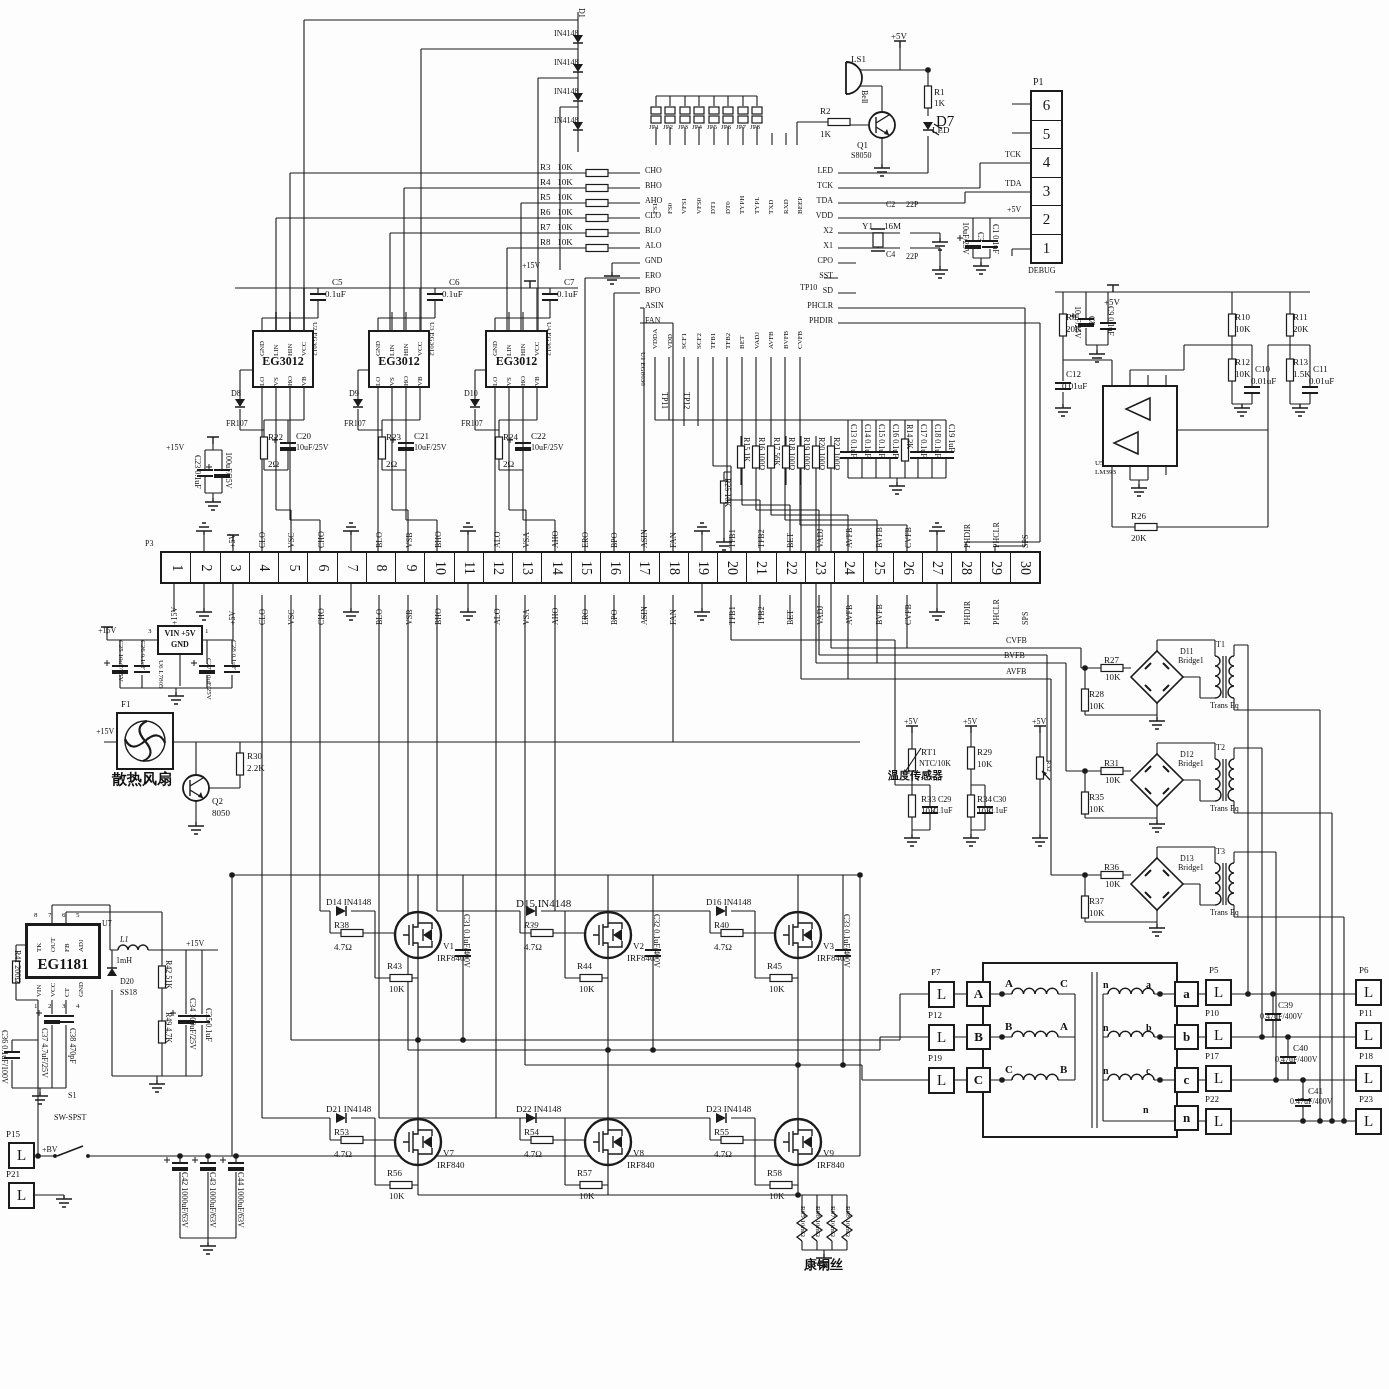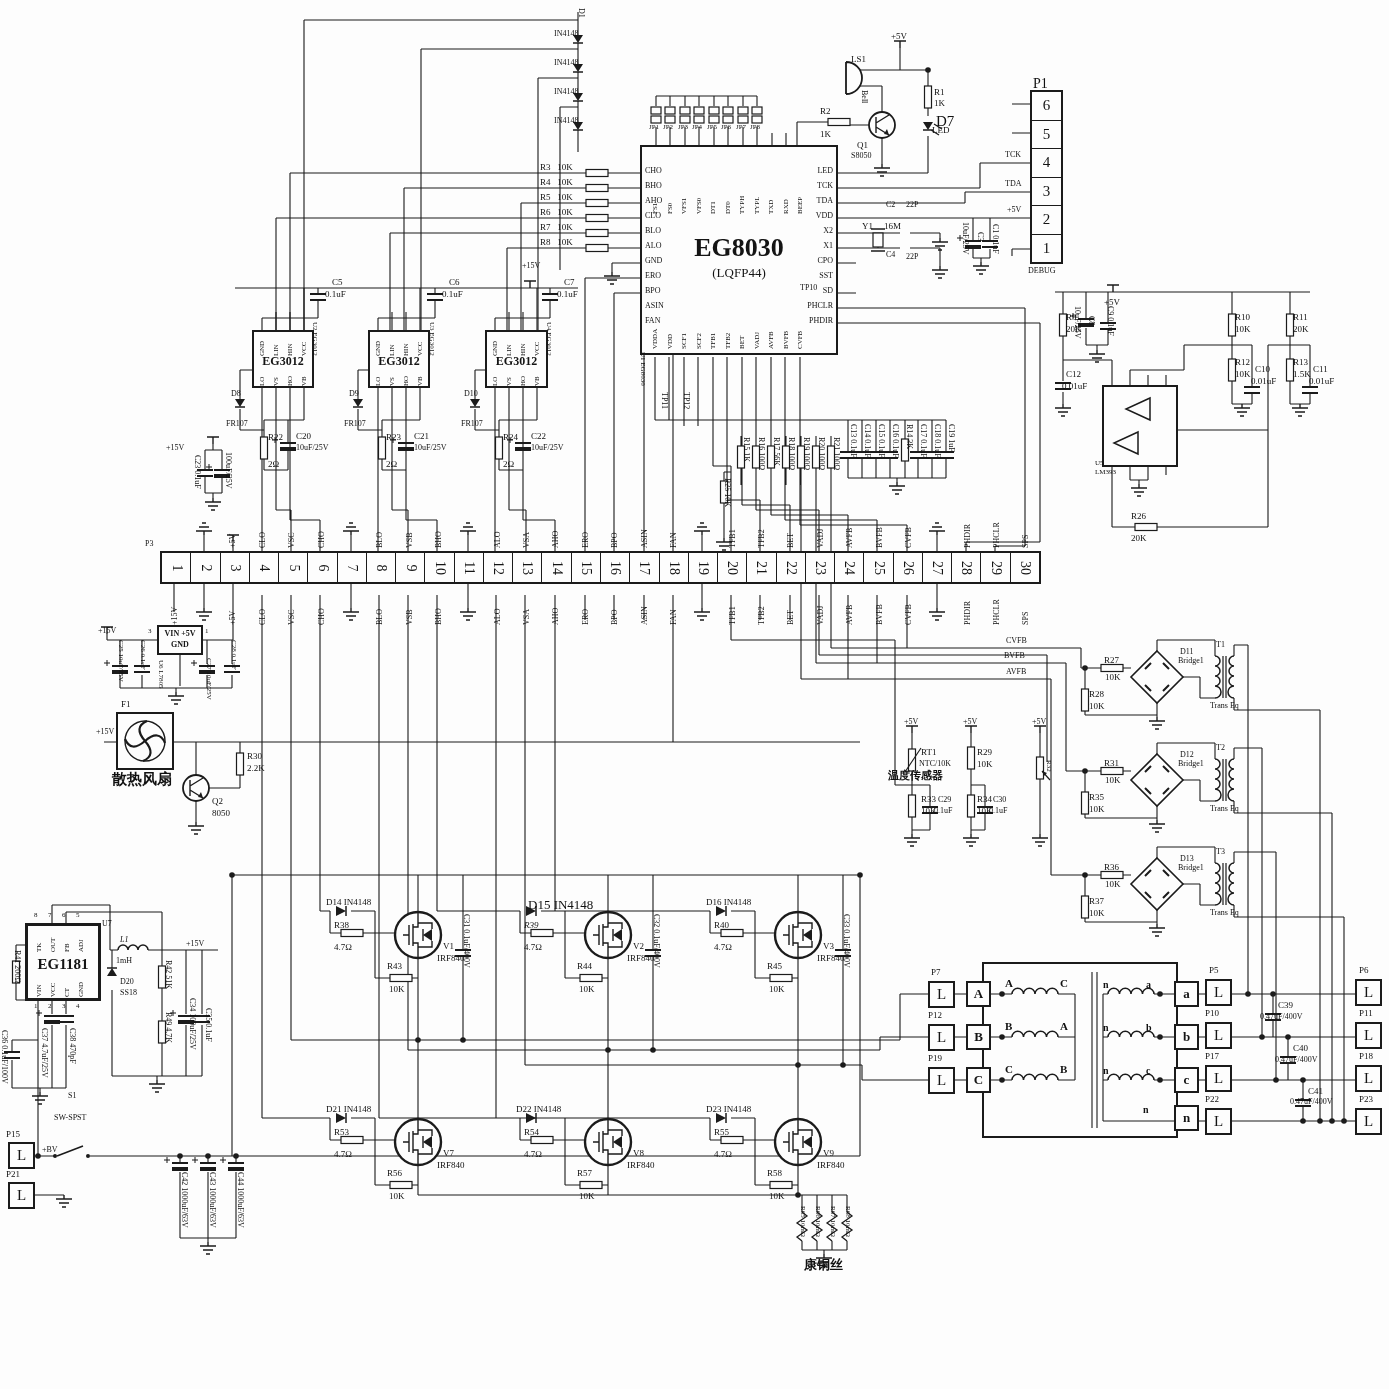--- a/index.html
+++ b/index.html
@@ -364,34 +364,30 @@
         <use href="#dot" transform="translate(232,875)"></use>
         <use href="#dot" transform="translate(860,875)"></use>
       </g>
 <g>
   <polygon points="1150,398 1150,420 1126,409" fill="#fdfdfd" stroke="#1b1b1b" stroke-width="1.5"></polygon>
   <polygon points="1138,432 1138,454 1114,443" fill="#fdfdfd" stroke="#1b1b1b" stroke-width="1.5"></polygon>
   <path class="w" d="M905,772 L921,748"></path>
 </g>
 </svg>
 
-<div class="box" style="left:640px;top:145px;width:198px;height:210px">
-  <div class="chipname" style="top:86px;font-size:26px">EG8030</div>
-  <div class="chipname" style="top:118px;font-size:13px;font-weight:normal">(LQFP44)</div>
-</div>
 <div class="box" style="left:252px;top:330px;width:62px;height:58px">
   <div class="chipname" style="top:22px;font-size:12px">EG3012</div>
     </div>
 <div class="box" style="left:368px;top:330px;width:62px;height:58px">
   <div class="chipname" style="top:22px;font-size:12px">EG3012</div>
     </div>
 <div class="box" style="left:485px;top:330px;width:63px;height:58px">
   <div class="chipname" style="top:22px;font-size:12px">EG3012</div>
     </div>
-<div class="box" style="left:25px;top:923px;width:76px;height:78px;border-width:3px">
+<div class="box" style="left:25px;top:923px;width:76px;height:56px;border-width:3px">
   <div class="chipname" style="top:30px;font-size:15px">EG1181</div>
     </div>
 <div class="box" style="left:157px;top:625px;width:46px;height:30px">
   <div class="chipname" style="top:2px;font-size:8px;font-weight:bold">VIN  +5V</div>
   <div class="chipname" style="top:13px;font-size:8px;font-weight:bold">GND</div>
     </div>
 <div class="box" style="left:1102px;top:385px;width:76px;height:82px;background:transparent"></div>
 <div class="box" style="left:116px;top:712px;width:58px;height:58px;background:transparent"></div>
 <div class="box" style="left:982px;top:962px;width:196px;height:176px;background:transparent;border-width:2.5px"></div>
 
@@ -523,21 +519,21 @@
       <span class="lab" style="left: 868px; top: 90px; font-size: 8px; transform-origin: 0px 0px; transform: rotate(90deg);">Bell</span>
       <span class="lab" style="left: 820px; top: 107px; font-size: 9px;">R2</span>
       <span class="lab" style="left: 820px; top: 130px; font-size: 9px;">1K</span>
       <span class="lab" style="left: 857px; top: 141px; font-size: 9px;">Q1</span>
       <span class="lab" style="left: 851px; top: 152px; font-size: 8px; text-align: right;">S8050</span>
       <span class="lab" style="left: 934px; top: 88px; font-size: 9px;">R1</span>
       <span class="lab" style="left: 934px; top: 99px; font-size: 9px;">1K</span>
       <span class="lab" style="left: 936px; top: 114px; font-size: 15px;">D7</span>
       <span class="lab" style="left: 932px; top: 126px; font-size: 9px;">LED</span>
       <span class="lab" style="left: 891px; top: 32px; font-size: 9px;">+5V</span>
-      <span class="lab" style="left: 1033px; top: 77px; font-size: 14px;">P1</span>
+      <span class="lab" style="left: 1033px; top: 77px; font-size: 10px;">P1</span>
       <span class="lab" style="left: 1028px; top: 267px; font-size: 8px;">DEBUG</span>
       <span class="lab" style="left: 1005px; top: 151px; font-size: 8px;">TCK</span>
       <span class="lab" style="left: 1005px; top: 180px; font-size: 8px;">TDA</span>
       <span class="lab" style="left: 1007px; top: 206px; font-size: 8px;">+5V</span>
       <span class="lab" style="left: 862px; top: 222px; font-size: 9px;">Y1</span>
       <span class="lab" style="left: 884px; top: 222px; font-size: 9px;">16M</span>
       <span class="lab" style="left: 886px; top: 201px; font-size: 8px;">C2</span>
       <span class="lab" style="left: 906px; top: 201px; font-size: 8px;">22P</span>
       <span class="lab" style="left: 886px; top: 251px; font-size: 8px;">C4</span>
       <span class="lab" style="left: 906px; top: 253px; font-size: 8px;">22P</span>
@@ -651,21 +647,21 @@
       <span class="lab" style="left: 42px; top: 1146px; font-size: 8px;">+BV</span>
       <span class="lab" style="left: 6px; top: 1170px; font-size: 9px;">P21</span>
       <span class="lab" style="left: 326px; top: 898px; font-size: 9px;">D14 IN4148</span>
       <span class="lab" style="left: 334px; top: 921px; font-size: 9px;">R38</span>
       <span class="lab" style="left: 334px; top: 943px; font-size: 9px;">4.7Ω</span>
       <span class="lab" style="left: 387px; top: 962px; font-size: 9px;">R43</span>
       <span class="lab" style="left: 389px; top: 985px; font-size: 9px;">10K</span>
       <span class="lab" style="left: 443px; top: 942px; font-size: 9px;">V1</span>
       <span class="lab" style="left: 437px; top: 954px; font-size: 9px;">IRF840</span>
       <span class="lab" style="left: 470px; top: 914px; font-size: 8px; transform-origin: 0px 0px; transform: rotate(90deg);">C31 0.1uF/400V</span>
-      <span class="lab" style="left: 516px; top: 898px; font-size: 13px; margin-left: 12px;">D15 IN4148</span>
+      <span class="lab" style="left: 516px; top: 898px; font-size: 11px;">D15 IN4148</span>
       <span class="lab" style="left: 524px; top: 921px; font-size: 9px; font-style: italic;">R39</span>
       <span class="lab" style="left: 524px; top: 943px; font-size: 9px;">4.7Ω</span>
       <span class="lab" style="left: 577px; top: 962px; font-size: 9px;">R44</span>
       <span class="lab" style="left: 579px; top: 985px; font-size: 9px;">10K</span>
       <span class="lab" style="left: 633px; top: 942px; font-size: 9px;">V2</span>
       <span class="lab" style="left: 627px; top: 954px; font-size: 9px;">IRF840</span>
       <span class="lab" style="left: 660px; top: 914px; font-size: 8px; transform-origin: 0px 0px; transform: rotate(90deg);">C32 0.1uF/400V</span>
       <span class="lab" style="left: 706px; top: 898px; font-size: 9px;">D16 IN4148</span>
       <span class="lab" style="left: 714px; top: 921px; font-size: 9px;">R40</span>
       <span class="lab" style="left: 714px; top: 943px; font-size: 9px;">4.7Ω</span>

